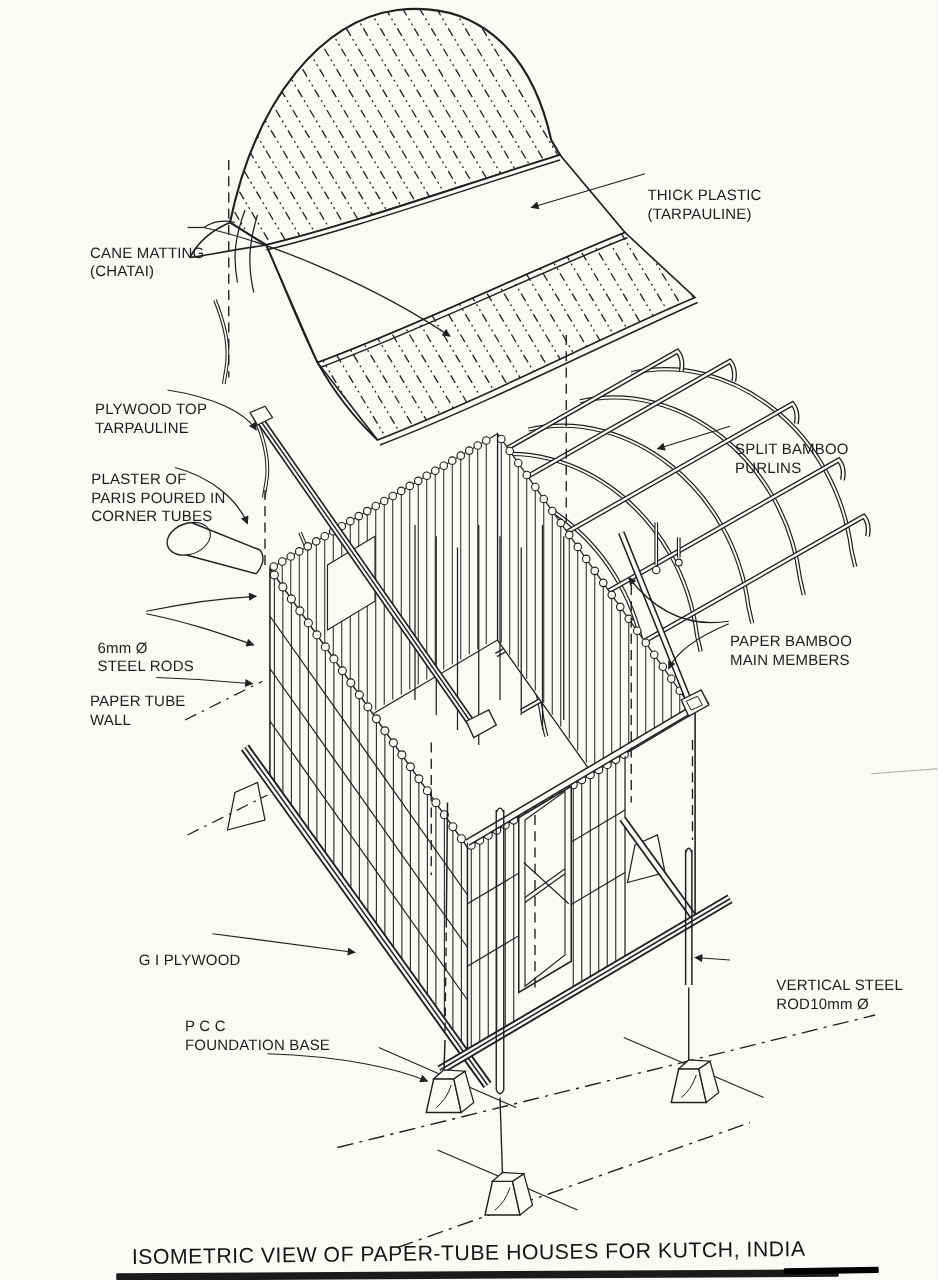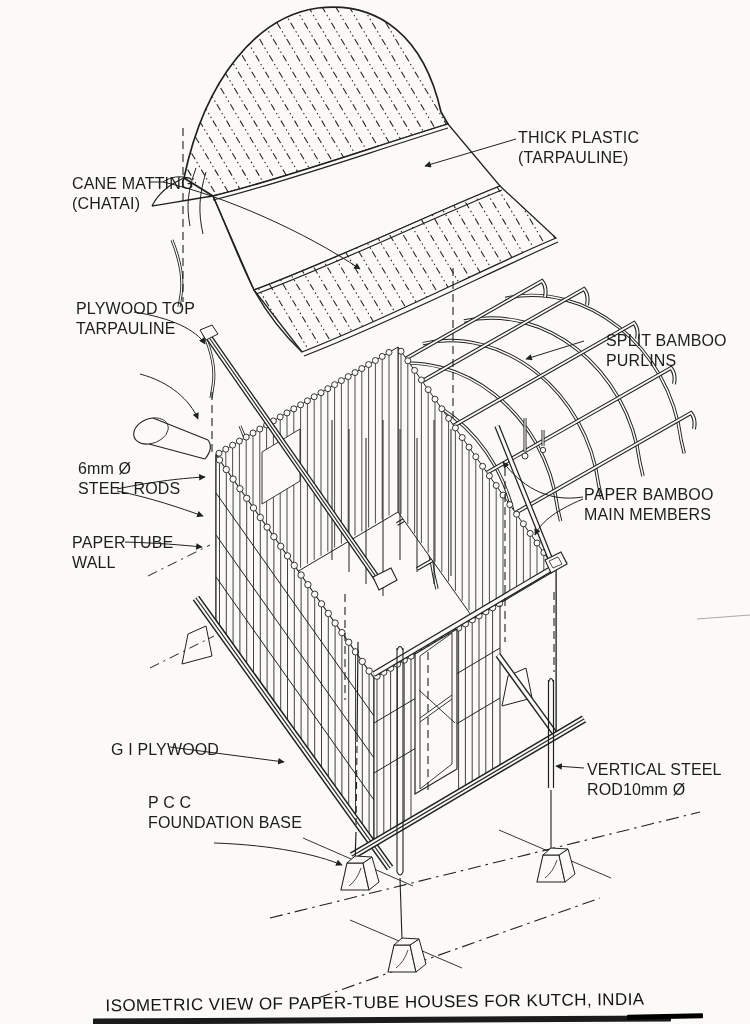--- a/index.html
+++ b/index.html
@@ -1,20 +1,20 @@
 <!DOCTYPE html>
 <html><head>
 <meta charset="utf-8">
 <style>
   html,body{margin:0;padding:0;background:#e8e8e6;}
   .stage{position:relative;width:750px;height:1024px;background:#fbfaf7;overflow:hidden;
          font-family:"Liberation Sans",sans-serif;}
   svg{position:absolute;left:0;top:0;}
-  .lbl{position:absolute;font-size:16px;line-height:1.26;color:#1d1d1d;
-       white-space:pre-line;letter-spacing:.15px;}
+  .lbl{position:absolute;font-size:12px;line-height:1.26;color:#1d1d1d;
+       white-space:pre-line;letter-spacing:.15px;margin-top:21px;}
   .title{position:absolute;left:0;top:993px;width:750px;text-align:center;
          font-size:17px;letter-spacing:.4px;color:#141414;
          transform:rotate(-0.7deg);}
   .scanbar{position:absolute;left:93px;top:1017px;width:578px;height:6px;
            background:#1b1b1b;transform:rotate(-0.3deg);border-radius:1px;}
   .scanbar2{position:absolute;left:627px;top:1014px;width:76px;height:5px;
             background:#000;transform:rotate(-1deg);border-radius:1px;}
 </style>
 </head>
 <body>
@@ -500,30 +500,33 @@
         </g>
       </g>
   </svg>
 
   <div class="lbl" style="left:72px;top:174px">CANE MATTING
 (CHATAI)</div>
   <div class="lbl" style="left:518px;top:128px">THICK PLASTIC
 (TARPAULINE)</div>
   <div class="lbl" style="left:76px;top:299px">PLYWOOD TOP
 TARPAULINE</div>
-  <div class="lbl" style="left:78px;top:459px">6mm Ø
+  <div class="lbl" style="left:73px;top:355px">PLASTER OF
+PARIS POURED IN
+CORNER TUBES</div>
+  <div class="lbl" style="left:78px;top:490px">6mm Ø
 STEEL RODS</div>
   <div class="lbl" style="left:72px;top:533px">PAPER TUBE
 WALL</div>
-  <div class="lbl" style="left:606px;top:331px">SPLIT BAMBOO
+  <div class="lbl" style="left:588px;top:331px">SPLIT BAMBOO
 PURLINS</div>
   <div class="lbl" style="left:584px;top:485px">PAPER BAMBOO
 MAIN MEMBERS</div>
   <div class="lbl" style="left:111px;top:740px">G I PLYWOOD</div>
-  <div class="lbl" style="left:587px;top:760px">VERTICAL STEEL
+  <div class="lbl" style="left:621px;top:760px">VERTICAL STEEL
 ROD10mm Ø</div>
   <div class="lbl" style="left:148px;top:793px">P C C
 FOUNDATION BASE</div>
 
   <div class="title">ISOMETRIC VIEW OF PAPER-TUBE HOUSES FOR KUTCH, INDIA</div>
   <div class="scanbar"></div>
   <div class="scanbar2"></div>
 </div>
 
 </body></html>

